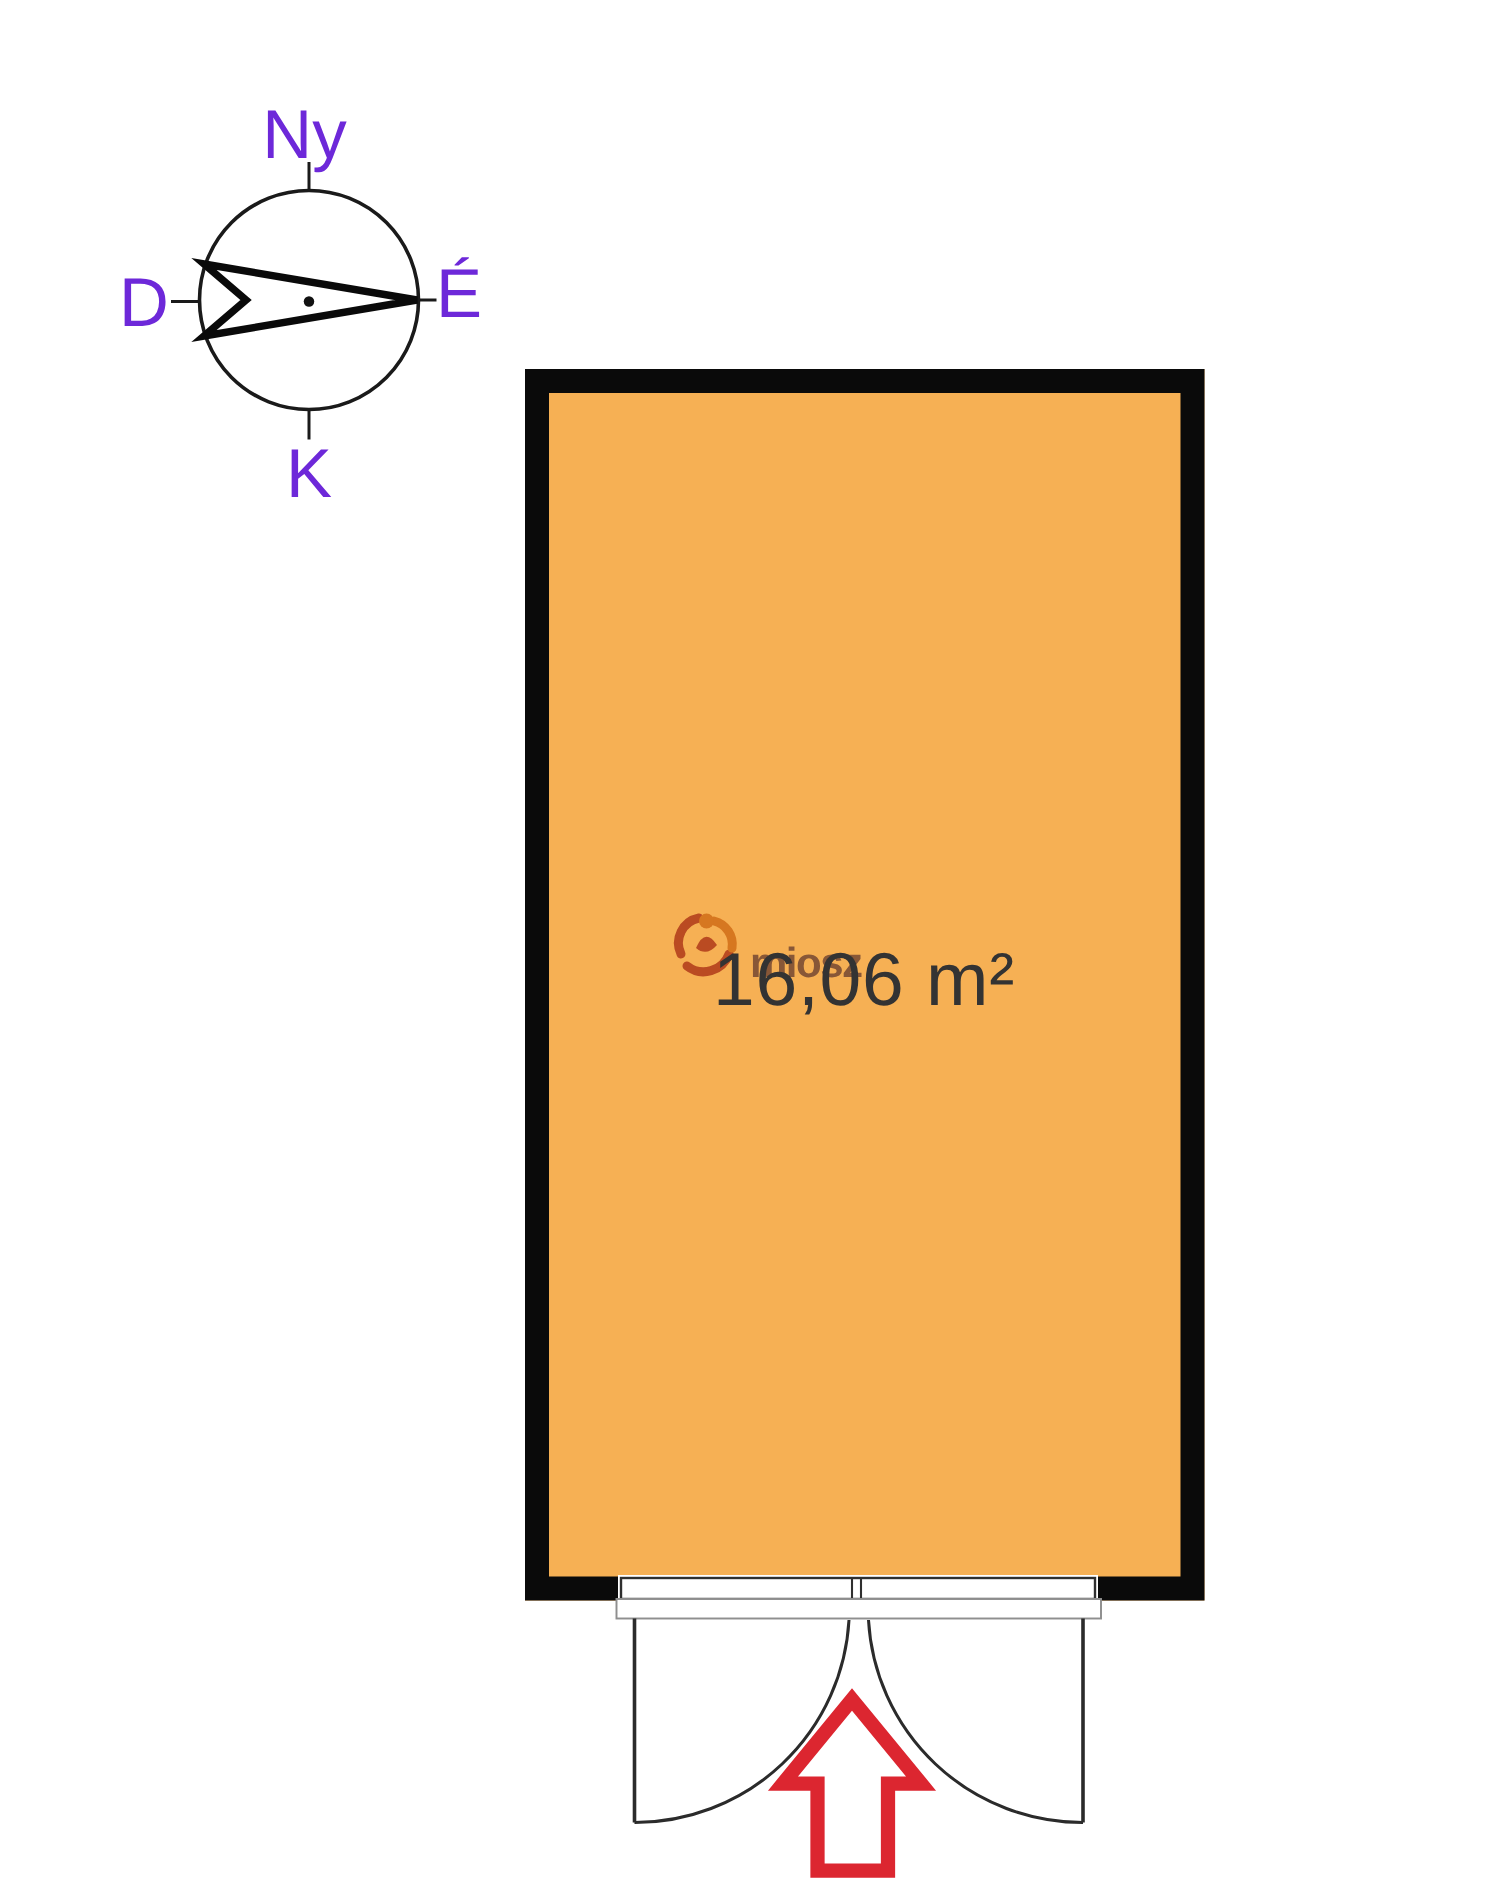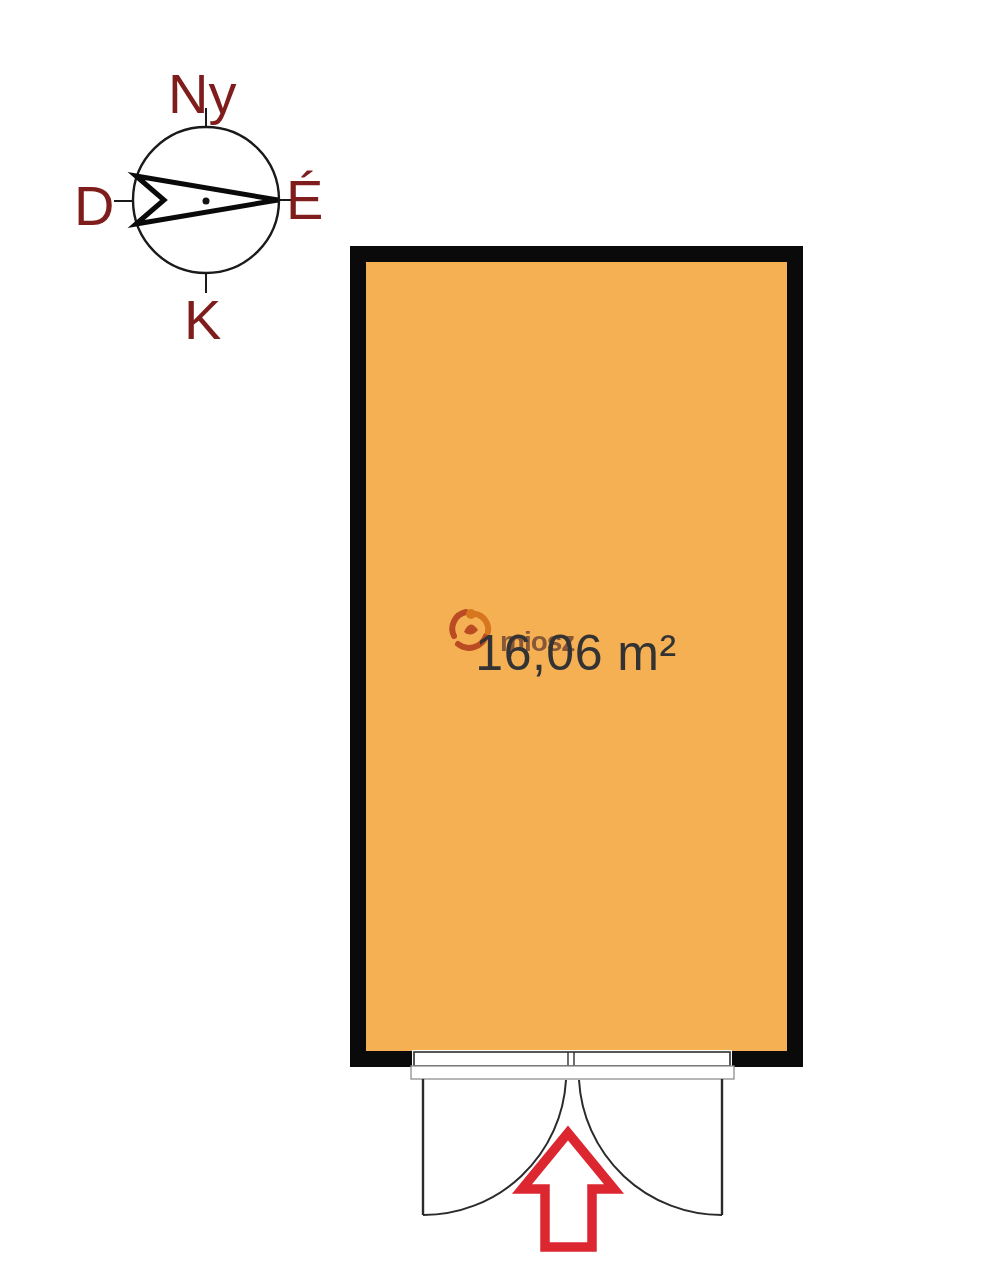--- a/index.html
+++ b/index.html
@@ -35,23 +35,24 @@
   .tick{stroke:#1a1a1a;stroke-width:2;}
   .strip1{fill:#ffffff;stroke:#2f2f2f;stroke-width:1.6;}
   .strip2{fill:#ffffff;stroke:#8f8f8f;stroke-width:1.3;}
   .divider{stroke:#2f2f2f;stroke-width:1.4;}
   .leaf{stroke:#2b2b2b;stroke-width:2.4;fill:none;}
   .swing{stroke:#2b2b2b;stroke-width:2;fill:none;}
   .arrow{fill:#ffffff;stroke:var(--arrow-red,#DC2630);stroke-width:9.5;stroke-linejoin:miter;}
   
   .dir{
     position:absolute;
-    color:#7f1d1d;
-    font-size:56px;
+    color:#6d28d9;
+    font-size:46px;
     line-height:1;
+    text-align:center;
   }
   .dir-ny{left:168px;top:66px;width:70px;}
   .dir-e {left:286px;top:172px;width:40px;}
   .dir-d {left:74px; top:178px;width:44px;}
   .dir-k {left:184px;top:292px;width:44px;}
   
   .area-label{
     position:absolute;
     left:461px;top:624px;width:230px;
     text-align:center;

